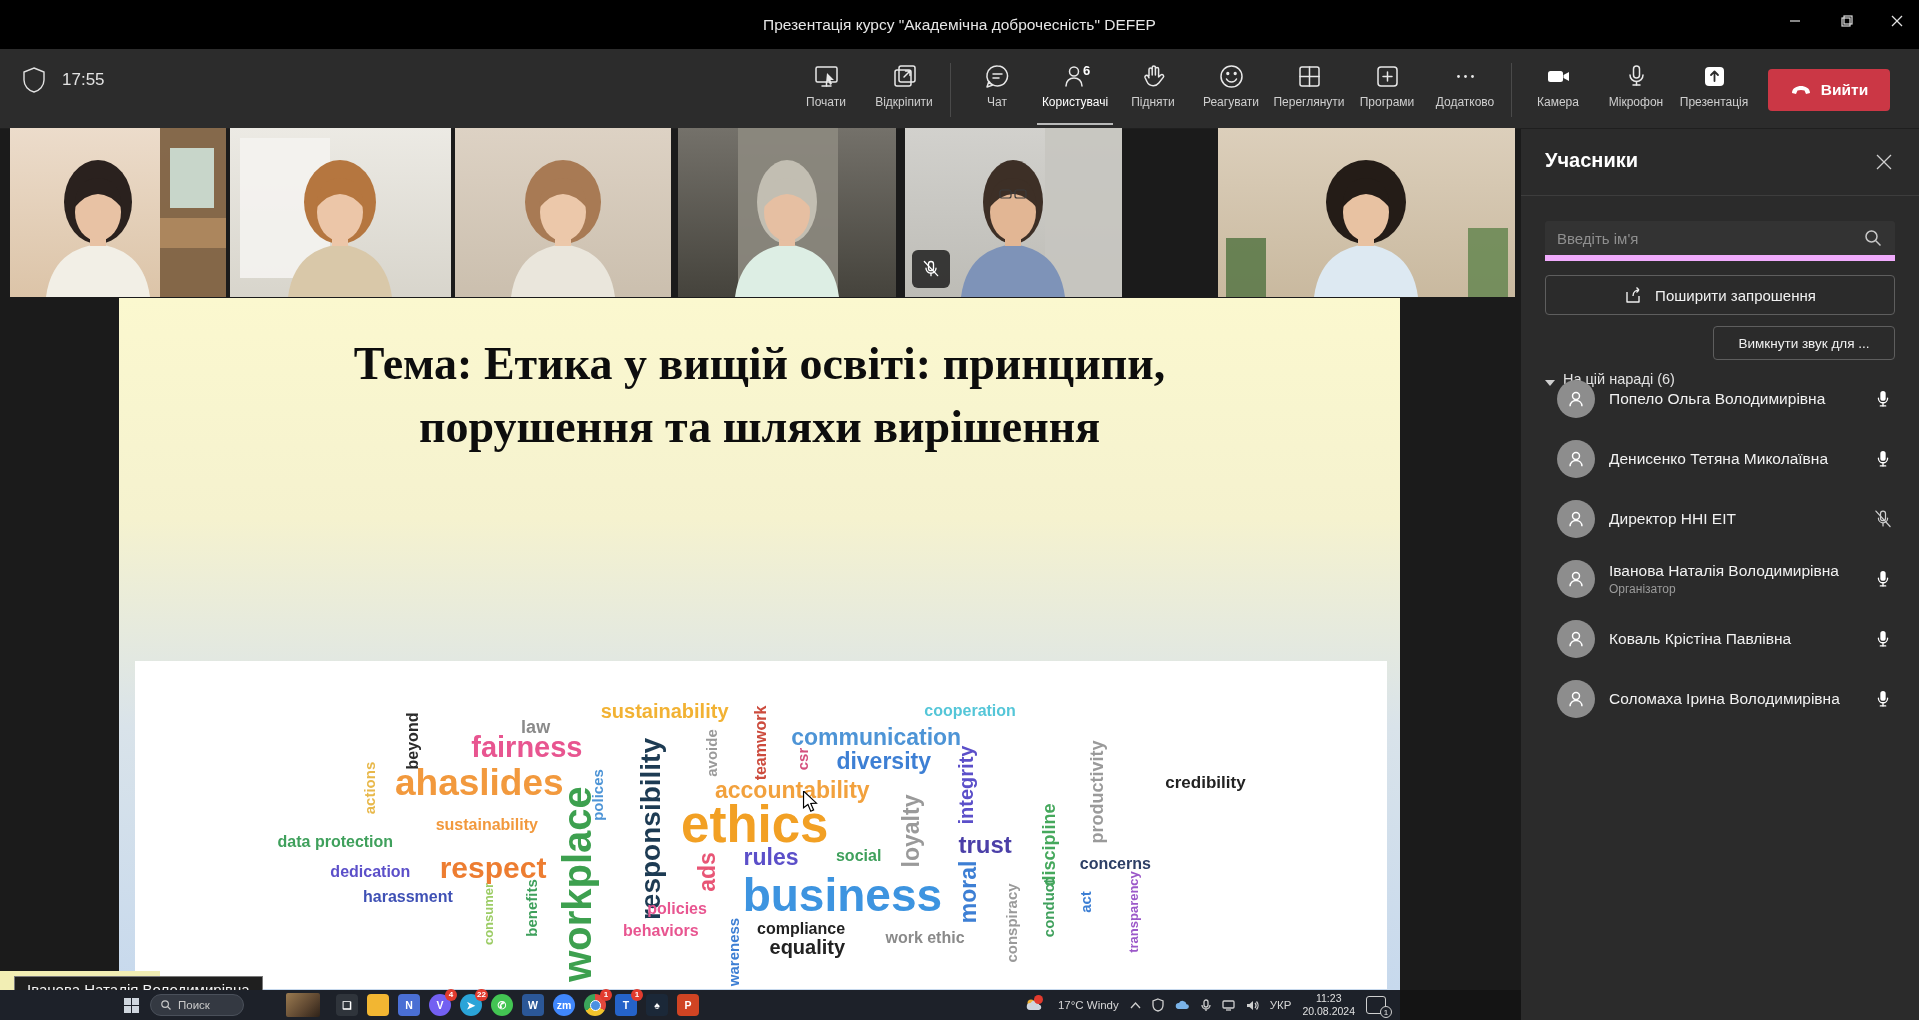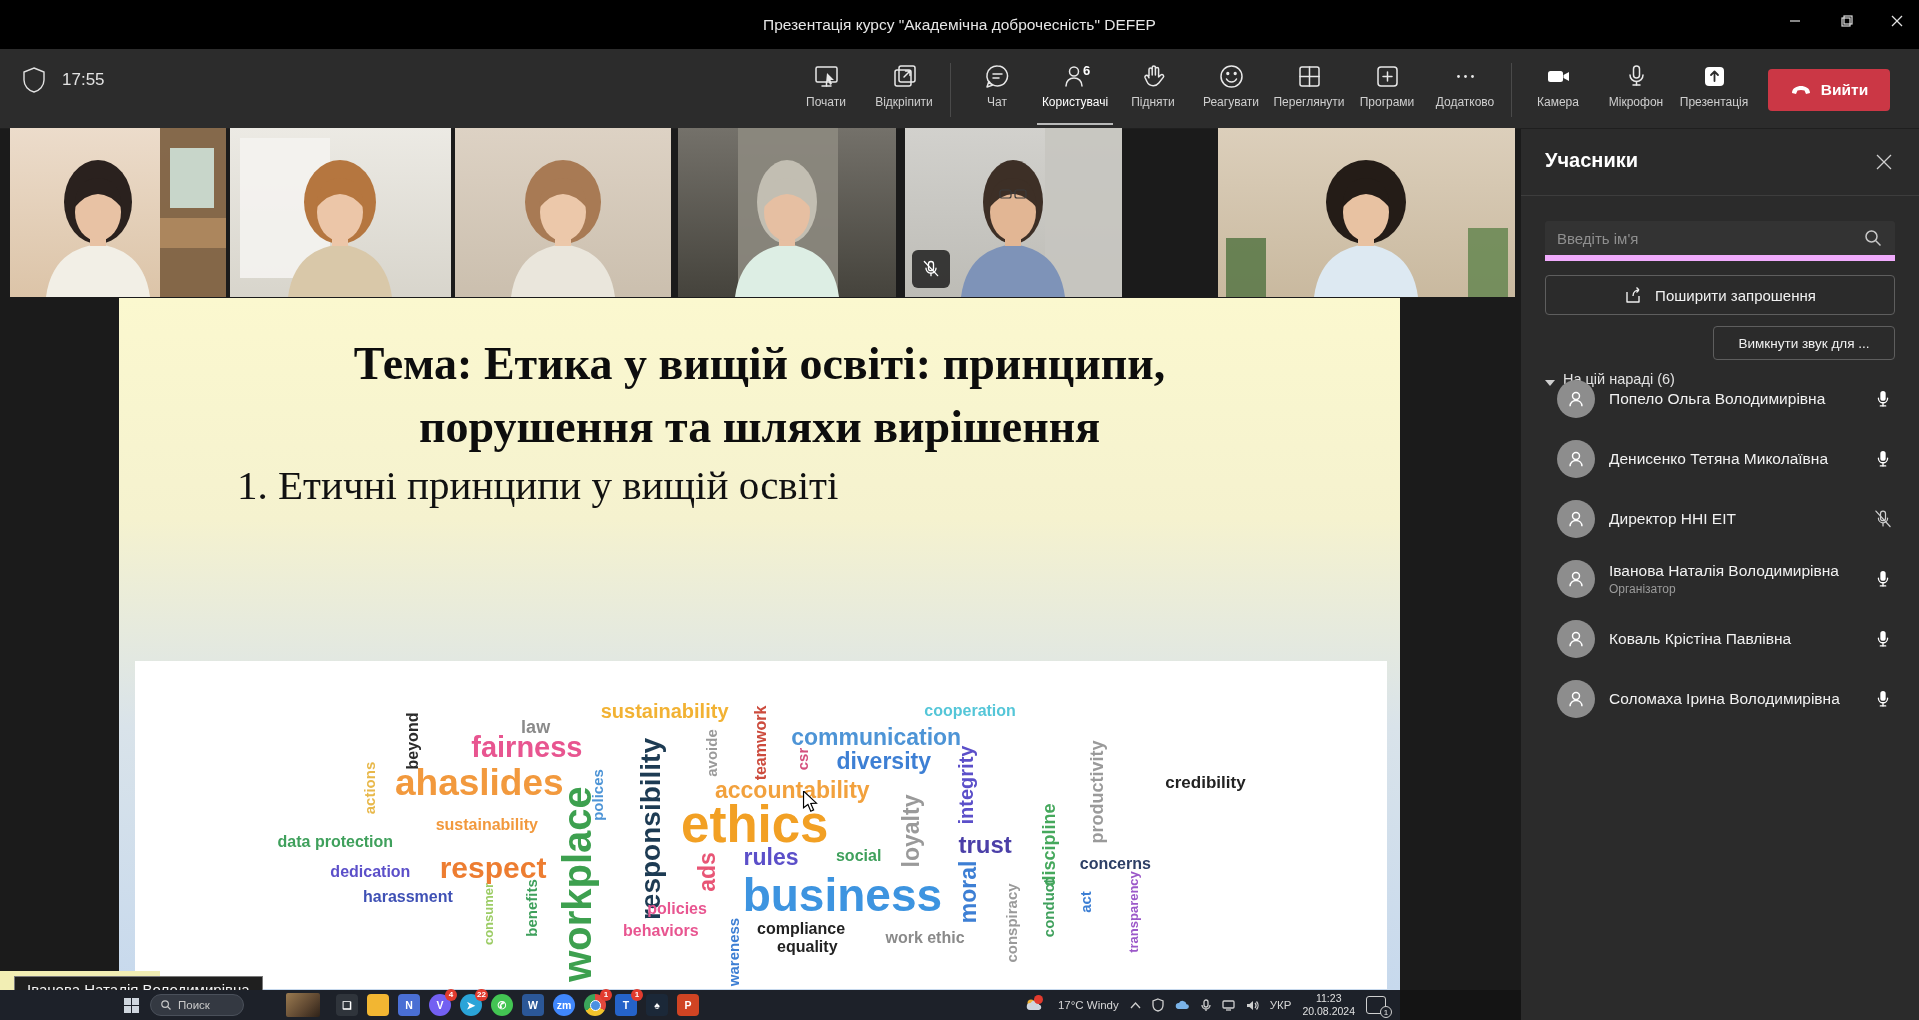--- a/index.html
+++ b/index.html
@@ -358,21 +358,20 @@
           <line x1="4" y1="3" x2="20" y2="20"></line>
         </g>
     </svg>
   </div>
 
   <div id="slide" class="abs">
     <div id="slide-title" class="abs">
       <div>Тема: Етика у вищій освіті: принципи,</div>
       <div>порушення та шляхи вирішення</div>
     </div>
-    <div id="item-1" class="slide-item abs">1. Етичні принципи у вищій освіті</div>
     <div id="wordcloud" class="abs">
         <span class="cw" style="left: 66.7%; top: 15.3%; font-size: 16px; color: rgb(84, 198, 216);">cooperation</span>
         <span class="cw" style="left: 42.3%; top: 15.3%; font-size: 20px; color: rgb(242, 178, 51);">sustainability</span>
         <span class="cw" style="left: 32%; top: 20%; font-size: 18px; color: rgb(138, 138, 138);">law</span>
         <span class="cw" style="left: 59.2%; top: 23.1%; font-size: 23px; color: rgb(77, 148, 214);">communication</span>
         <span class="cw" style="left: 31.3%; top: 26.1%; font-size: 29px; color: rgb(232, 85, 144);">fairness</span>
         <span class="cw vert" style="left: 50%; top: 25%; font-size: 16px; color: rgb(204, 75, 61);">teamwork</span>
         <span class="cw vert" style="left: 46%; top: 28%; font-size: 15px; color: rgb(154, 154, 154);">avoide</span>
         <span class="cw vert" style="left: 53.3%; top: 30%; font-size: 15px; color: rgb(212, 81, 126);">csr</span>
         <span class="cw" style="left: 59.8%; top: 30.6%; font-size: 23px; color: rgb(61, 127, 212);">diversity</span>
@@ -400,21 +399,21 @@
         <span class="cw" style="left: 57.8%; top: 59.3%; font-size: 16px; color: rgb(63, 160, 92);">social</span>
         <span class="cw" style="left: 21.8%; top: 72%; font-size: 16px; color: rgb(63, 81, 181);">harassment</span>
         <span class="cw vert" style="left: 28.2%; top: 77.2%; font-size: 13px; color: rgb(156, 204, 101);">consumer</span>
         <span class="cw vert" style="left: 31.6%; top: 75.4%; font-size: 15px; color: rgb(63, 160, 92);">benefits</span>
         <span class="cw vert" style="left: 66.5%; top: 70.5%; font-size: 23px; color: rgb(61, 127, 212);">moral</span>
         <span class="cw" style="left: 56.5%; top: 71.3%; font-size: 46px; color: rgb(61, 148, 224);">business</span>
         <span class="cw" style="left: 43.3%; top: 75.7%; font-size: 16px; color: rgb(232, 85, 144);">policies</span>
         <span class="cw" style="left: 42%; top: 82.4%; font-size: 16px; color: rgb(232, 85, 144);">behaviors</span>
         <span class="cw" style="left: 53.2%; top: 81.7%; font-size: 16px; color: rgb(34, 34, 34);">compliance</span>
         <span class="cw" style="left: 63.1%; top: 84.3%; font-size: 16px; color: rgb(138, 138, 138);">work ethic</span>
-        <span class="cw" style="left: 53.7%; top: 87.3%; font-size: 16px; color: rgb(34, 34, 34);">equality</span>
+        <span class="cw" style="left: 53.7%; top: 87.3%; font-size: 20px; color: rgb(34, 34, 34);">equality</span>
         <span class="cw vert" style="left: 47.8%; top: 88.8%; font-size: 15px; color: rgb(61, 127, 212);">wareness</span>
         <span class="cw vert" style="left: 70%; top: 80%; font-size: 15px; color: rgb(154, 154, 154);">conspiracy</span>
         <span class="cw vert" style="left: 72.9%; top: 75.4%; font-size: 15px; color: rgb(63, 160, 92);">conduct</span>
         <span class="cw vert" style="left: 75.9%; top: 73.5%; font-size: 15px; color: rgb(61, 127, 212);">act</span>
         <span class="cw vert" style="left: 79.7%; top: 76.5%; font-size: 13px; color: rgb(156, 89, 201);">transparency</span>
       </div>
   </div>
 
   <div id="sidebar" class="abs">
     <div id="sb-header" class="abs">Учасники</div>

